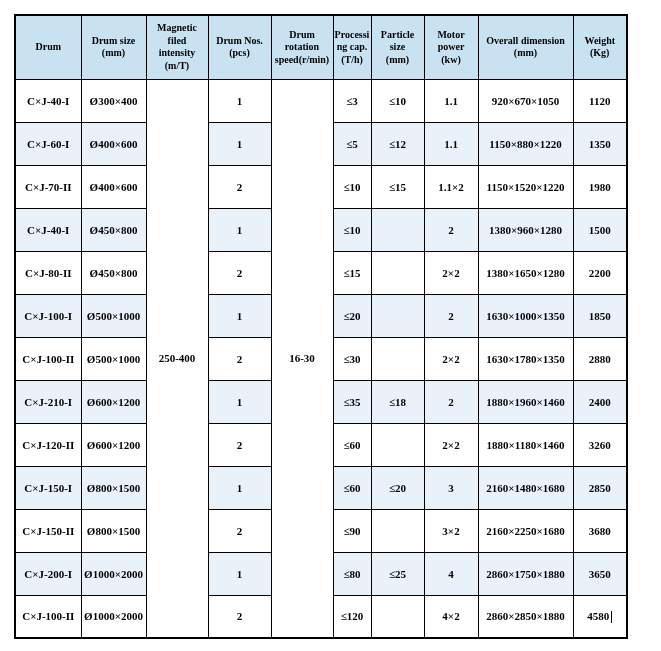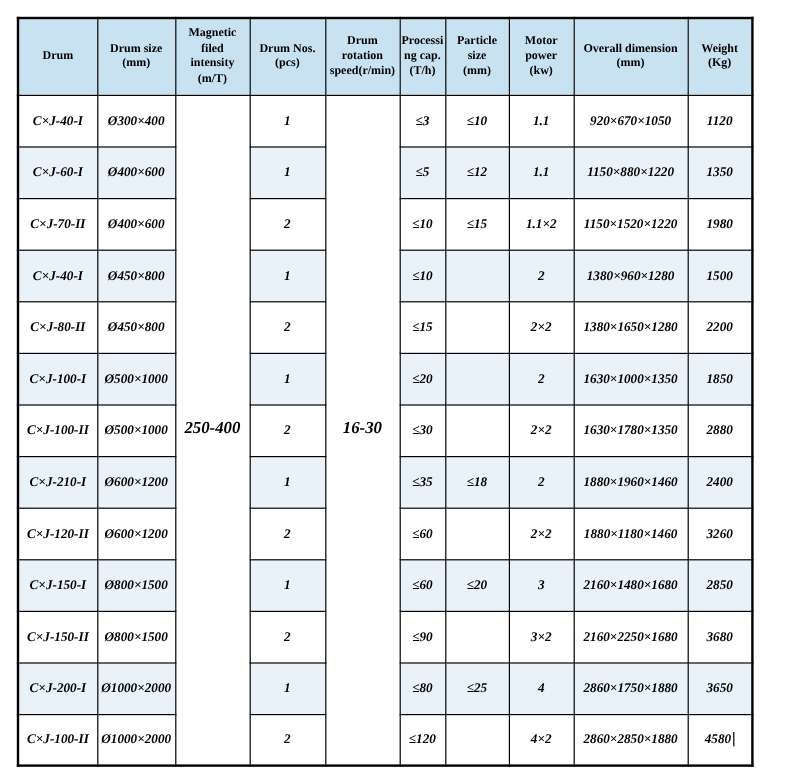--- a/index.html
+++ b/index.html
@@ -36,28 +36,27 @@
     height: 64px;
   }
   table.spec thead th {
     background: #c9e2f2;
     font-size: 10px;
     line-height: 1.25;
   }
   table.spec tbody tr {
     height: 43px;
     font-size: 11px;
-    font-style: italic;
   }
   table.spec tbody tr:nth-child(even) td {
     background: #e9f1f9;
   }
   table.spec td.merged-col {
     background: #ffffff !important;
-    font-size: 14px;
+    font-size: 11px;
   }
   .caret {
     display: inline-block;
     width: 1px;
     height: 12px;
     background: #000000;
     margin-left: 2px;
     vertical-align: middle;
   }
 </style>

